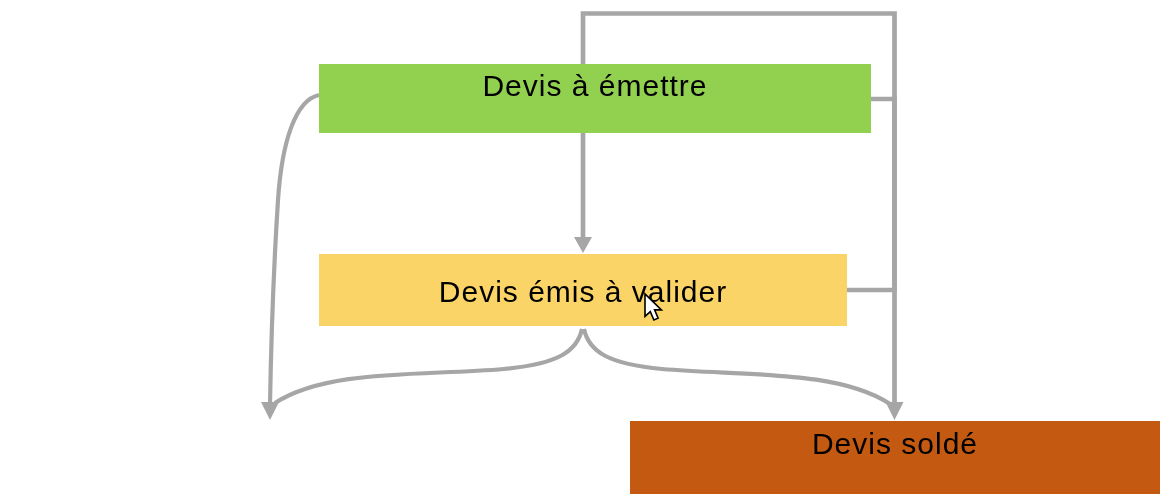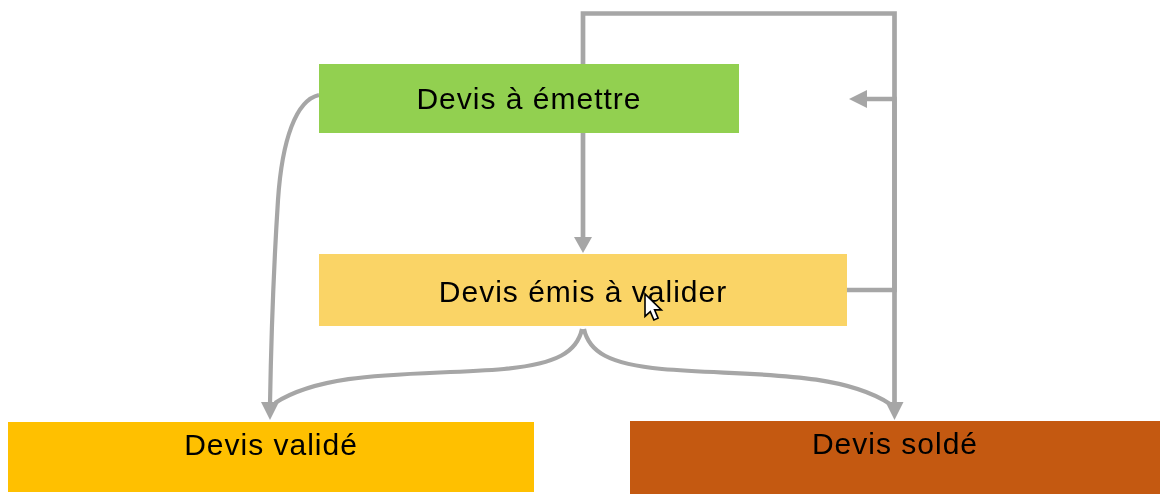--- a/index.html
+++ b/index.html
@@ -15,21 +15,21 @@
     position:absolute;
     display:flex;
     justify-content:center;
     align-items:flex-start;
     font-size:30px;
     line-height:30px;
     letter-spacing:1px;
     color:#000;
     white-space:nowrap;
   }
-  .node-emettre { left:319px; top:64px;  width:420px; height:69px; padding-top:20px;  box-sizing:border-box;}
+  .node-emettre { left:319px; top:64px;  width:552px; height:69px; padding-top:7px;  box-sizing:border-box;}
   .node-valider { left:319px; top:254px; width:528px; height:72px; padding-top:23px;  box-sizing:border-box;}
   .node-valide  { left:8px;   top:422px; width:526px; height:70px; padding-top:8px;  box-sizing:border-box;}
   .node-solde   { left:630px; top:421px; width:530px; height:73px; padding-top:8px;  box-sizing:border-box;}
   .cursor{position:absolute;left:0;top:0;width:1175px;height:503px;pointer-events:none;}
 </style>
 </head>
 <body>
 
 <div class="canvas">
 
@@ -57,23 +57,20 @@
   </svg>
 
   <div class="node node-emettre" style="background: rgb(146, 208, 80);">
     <span>Devis à émettre</span>
   </div>
 
   <div class="node node-valider" style="background: rgb(250, 212, 102);">
     <span>Devis émis à valider</span>
   </div>
 
-  <div class="node node-valide" style="background: rgb(255, 192, 0);">
-    <span>Devis validé</span>
-  </div>
 
   <div class="node node-solde" style="background: rgb(196, 89, 17);">
     <span>Devis soldé</span>
   </div>
 
   <svg class="cursor" viewBox="0 0 1175 503" xmlns="http://www.w3.org/2000/svg">
     <path transform="translate(645,294)" d="M 0 0 L 0 22.4 L 5.3 17.6 L 8.9 26 L 13.1 24.2 L 9.6 15.9 L 16.4 15.9 Z" fill="#ffffff" stroke="#000000" stroke-width="1.6" stroke-linejoin="miter"></path>
   </svg>
 
 </div>

